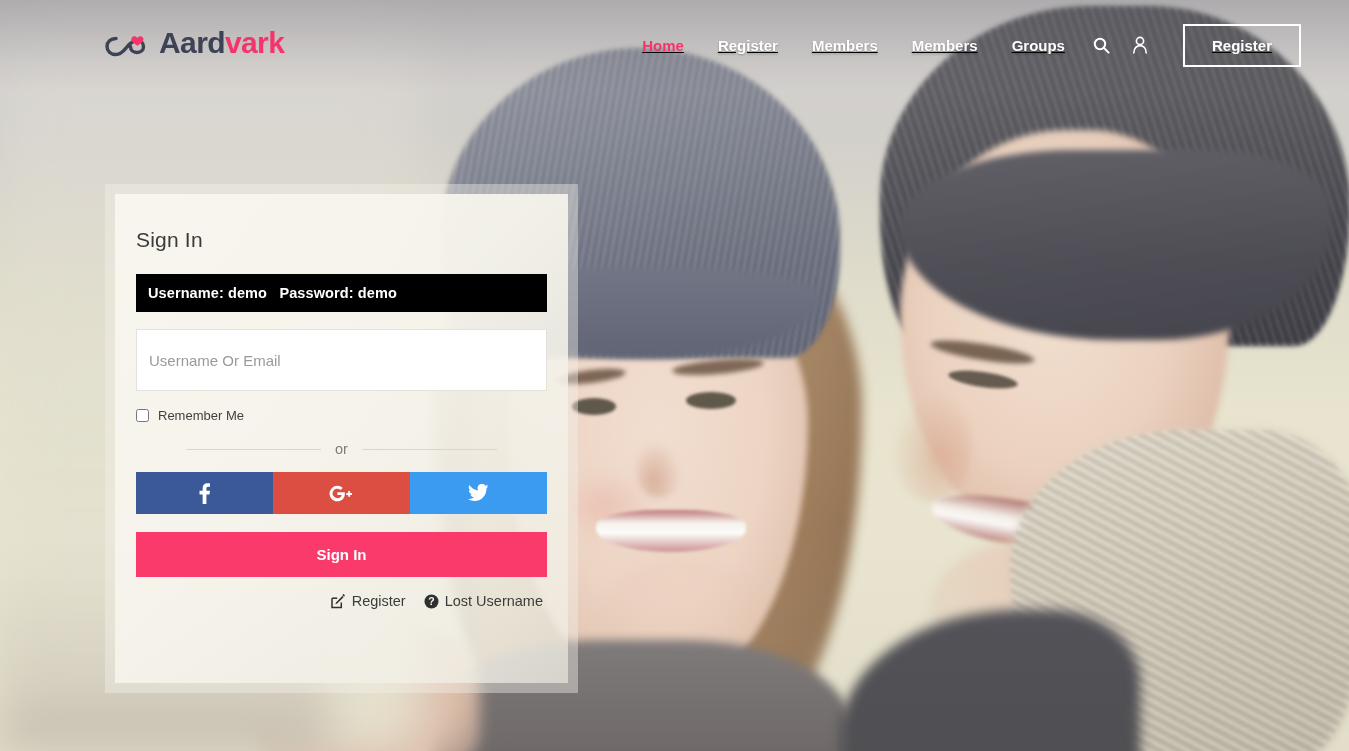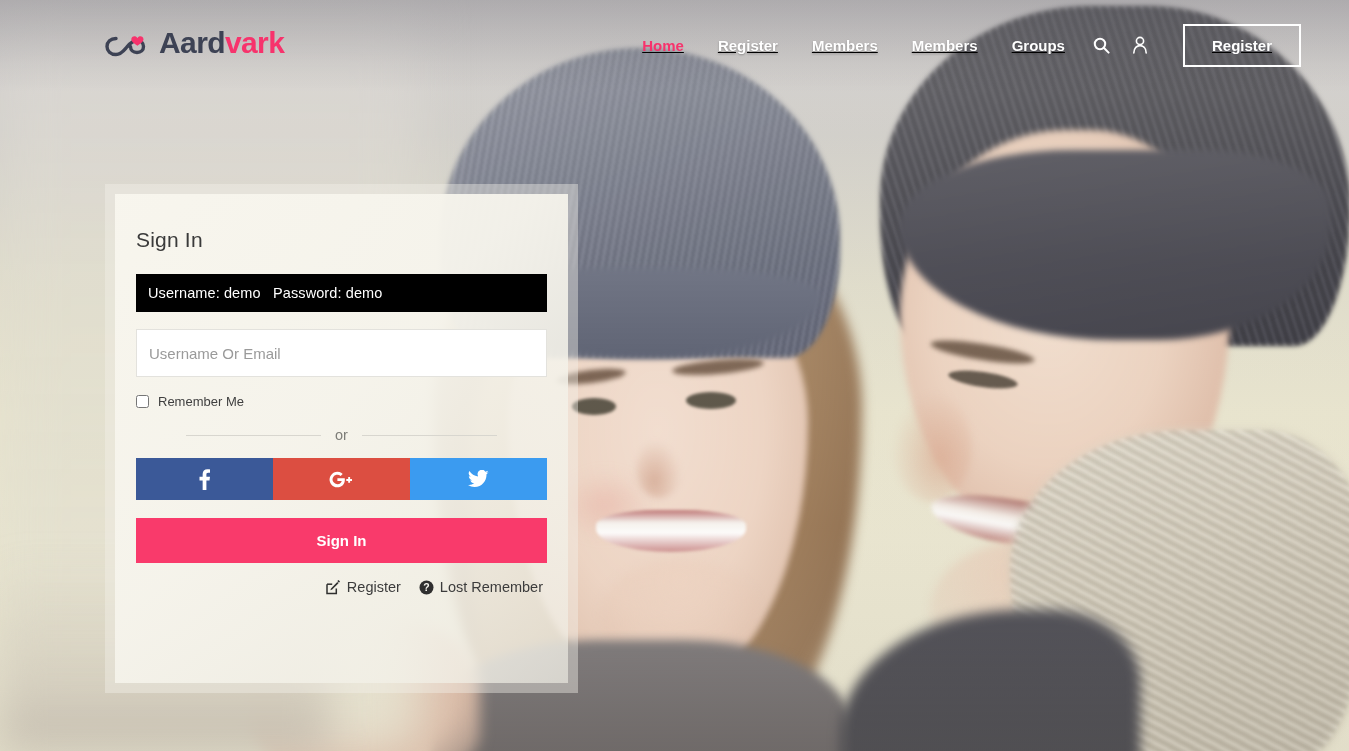--- a/index.html
+++ b/index.html
@@ -188,25 +188,25 @@
     position: absolute; left: 115px; top: 194px; width: 453px; height: 489px;
     background: linear-gradient(135deg, rgba(248,246,238,.97) 0%, rgba(246,244,236,.94) 45%, rgba(243,241,232,.82) 75%, rgba(240,238,229,.62) 100%);
     padding: 26px 21px 0 21px;
     z-index: 31;
   }
   .card-title {
     font-size: 21px; color: #3a3a3a; font-weight: normal; letter-spacing: .2px;
     margin: 8px 0 22px 0;
   }
   .demo-bar {
-    background: #000; color: #fff; font-size: 14.5px; font-weight: normal;
+    background: #000; color: #fff; font-size: 14.5px; font-weight: bold;
     padding: 11px 12px; letter-spacing: .1px; white-space: pre;
   }
   .field {
-    display: block; width: 100%; height: 48px; margin-top: 17px;
+    display: block; width: 100%; height: 62px; margin-top: 17px;
     background: #fff; border: 1px solid #e3e2dd;
     font-size: 15px; font-family: inherit; color: #555;
     padding: 0 12px;
   }
   .field::placeholder { color: #9a9a9a; }
   .remember { display: flex; align-items: center; gap: 9px; margin-top: 17px; }
   .remember input { width: 13px; height: 13px; margin: 0; cursor: pointer; }
   .remember label { font-size: 13px; color: #3f3f3f; cursor: pointer; }
 
   .or-row { display: flex; align-items: center; gap: 14px; margin-top: 18px; padding: 0 50px; }
@@ -381,18 +381,18 @@
         </span>
         <span>Register</span>
       </a>
       <a href="#">
         <span>
           <svg width="15" height="15" viewBox="0 0 15 15" xmlns="http://www.w3.org/2000/svg">
             <circle cx="7.5" cy="7.5" r="7" fill="#2f2f2f"></circle>
             <text x="7.5" y="11.4" text-anchor="middle" font-family="Liberation Sans, sans-serif" font-size="10.5" font-weight="bold" fill="#f7f6f0">?</text>
           </svg>
         </span>
-        <span>Lost Remember</span>
+        <span>Lost Username</span>
       </a>
     </div>
 
   </div>
 </div>
 
 </body></html>

